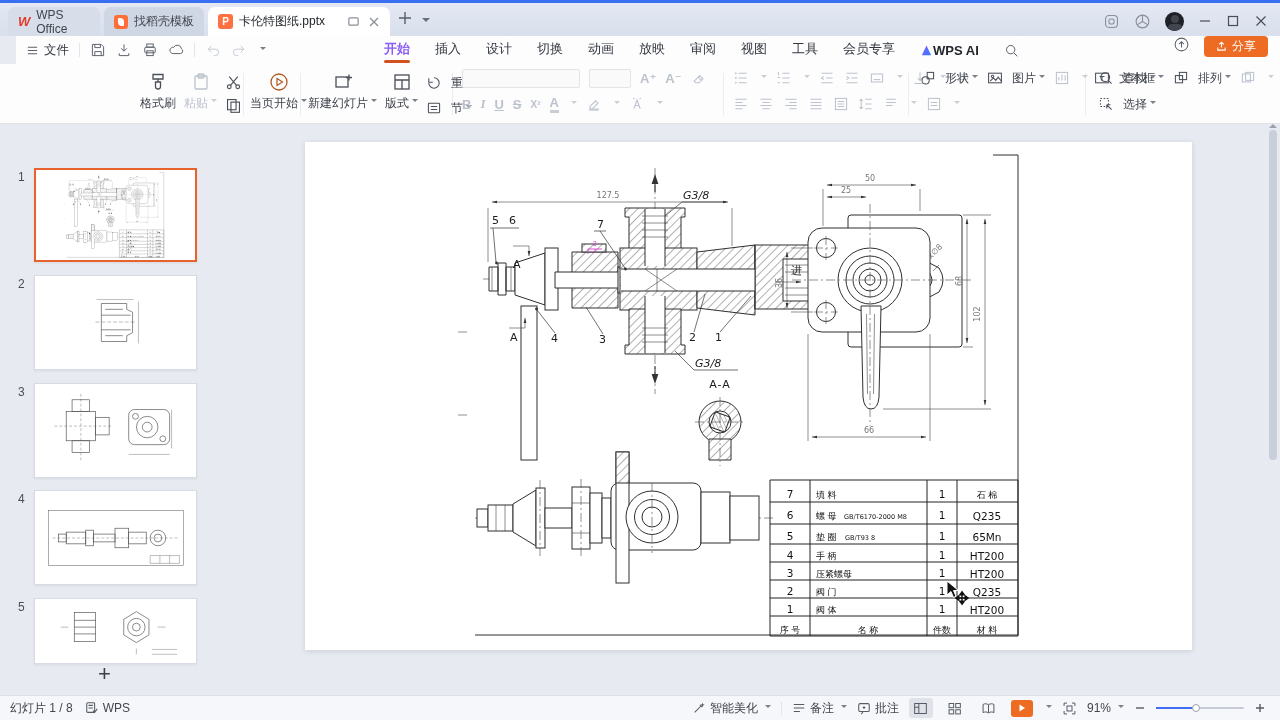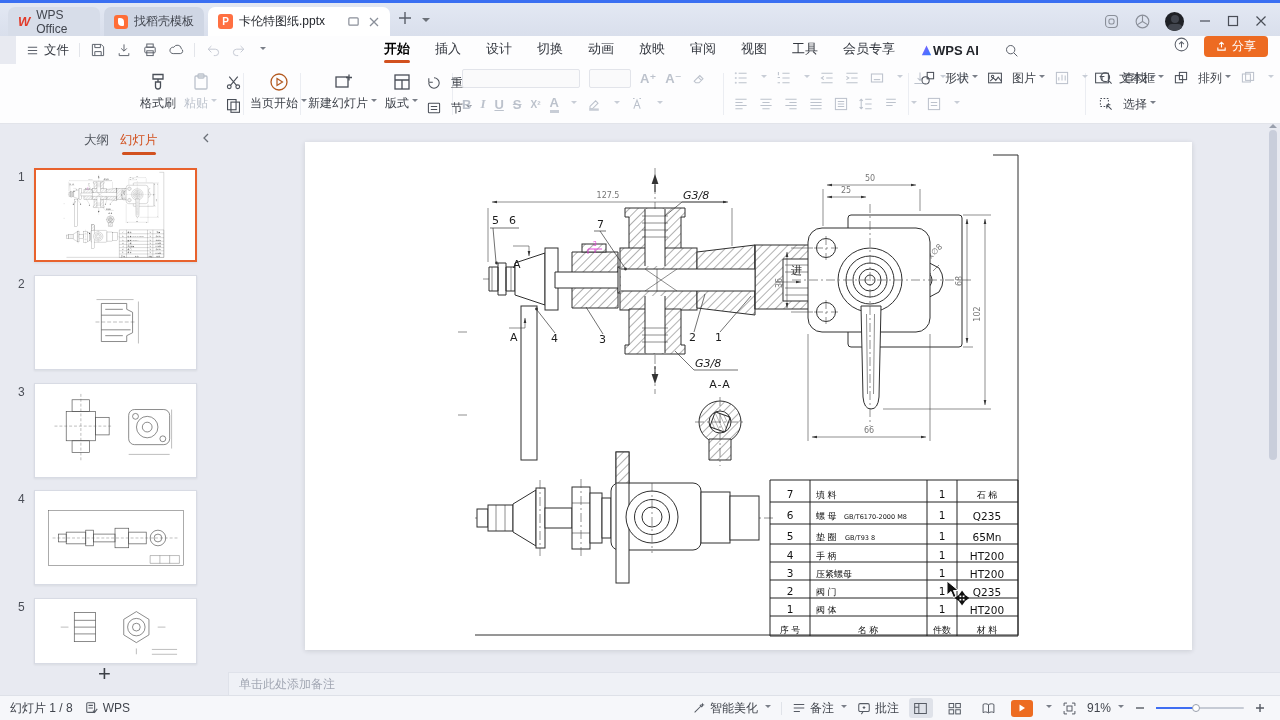--- a/index.html
+++ b/index.html
@@ -28,21 +28,21 @@
 
   
   .menubar { position:absolute; top:36px; left:0; right:0; height:28px; background:#fdfdfe;margin-left:16px; }
   .mleft { position:absolute; left:10px; top:0; height:28px; display:flex; align-items:center; gap:10px; }
   .filebtn { display:flex; align-items:center; gap:5px; font-size:12.5px; color:#33373f; }
   .mico { stroke:#5a5f69; fill:none; stroke-width:1.2; }
   .mico.dis { stroke:#c3c8d2; }
   .mdiv { width:1px; height:14px; background:#e3e5ea; }
   .mtabs { position:absolute; left:368px; top:0; height:28px; display:flex; align-items:center; gap:25px; font-size:13px; color:#33373f; }
   .mtab { position:relative; height:28px; line-height:26px; cursor:default; }
-  .mtab.on { color:#000000; font-weight:bold; }
+  .mtab.on { color:#8b5cf6; font-weight:bold; }
   .mtab.on::after { content:""; position:absolute; left:50%; transform:translateX(-50%); bottom:1px; width:26px; height:3px; border-radius:2px; background:#d2511f; }
   .wpsai { display:flex; align-items:center; font-size:13px; color:#23262c; font-weight:bold; }
   .mright { position:absolute; right:12px; top:0; height:28px; display:flex; align-items:flex-start; gap:14px; }
   .sharebtn { display:flex; align-items:center; gap:5px; background:#ed6b22; color:#fff; font-size:12px; height:21px; padding:0 12px; border-radius:4px; }
 
   
   .ribbon { position:absolute; top:64px; left:0; right:0; height:60px; background:#fdfdfe; border-bottom:1px solid #e2e4ea; }
   .rdiv { position:absolute; top:9px; width:1px; height:42px; background:#ebedf2; }
   .rgroup { position:absolute; top:4px; height:54px; display:flex; align-items:flex-start; gap:8px; }
   .rbig { display:flex; flex-direction:column; align-items:center; gap:3px; padding-top:4px; font-size:12px; color:#3f434b; }
@@ -727,27 +727,20 @@
             <span>选择</span>
             <i class="car"></i>
           </span>
       </span>
     </div>
   </div>
 
   <div class="workspace">
 
     <div class="sidebar">
-      <div class="sbhead">
-        <span class="sbtab" style="left:84px">大纲</span>
-        <span class="sbtab on" style="left:120px">幻灯片</span>
-        <svg class="collapse" width="12" height="12" viewBox="0 0 12 12">
-            <path d="M8,2 L4,6 L8,10" stroke="#6b7078" fill="none" stroke-width="1.3"></path>
-          </svg>
-      </div>
 
       <span class="thumbnum" style="top:46px">1</span>
       <div class="thumb sel" style="top:44px; height:94px">
         <svg viewBox="0 0 887 508" preserveAspectRatio="none">
             <use href="#sheet"></use>
           </svg>
       </div>
 
       <span class="thumbnum" style="top:153px">2</span>
       <div class="thumb" style="top:151px; height:95px">
@@ -827,23 +820,20 @@
             <path d="M17,14 v8 M13,18 h8" stroke="#111"></path>
             <path d="M17,11.8 l-2.2,3 h4.4 z M17,24.2 l-2.2,-3 h4.4 z M10.8,18 l3,-2.2 v4.4 z M23.2,18 l-3,-2.2 v4.4 z"></path>
           </g>
         </svg>
       </div>
       <span class="scrolltop"></span>
       <div class="vscroll"></div>
     </div>
   </div>
 
-  <div class="notesbar">
-    <span>单击此处添加备注</span>
-  </div>
 
   <div class="statusbar">
     <div class="stleft">
       <span>幻灯片 1 / 8</span>
       <span class="stitem">
         <svg width="14" height="14" viewBox="0 0 16 16">
             <rect class="sico" x="2" y="2" width="9" height="11" rx="1"></rect>
             <path class="sico" d="M4,5 h5 M4,8 h5"></path>
             <path class="sico" d="M9,11 l2,2 3,-4"></path>
           </svg>

